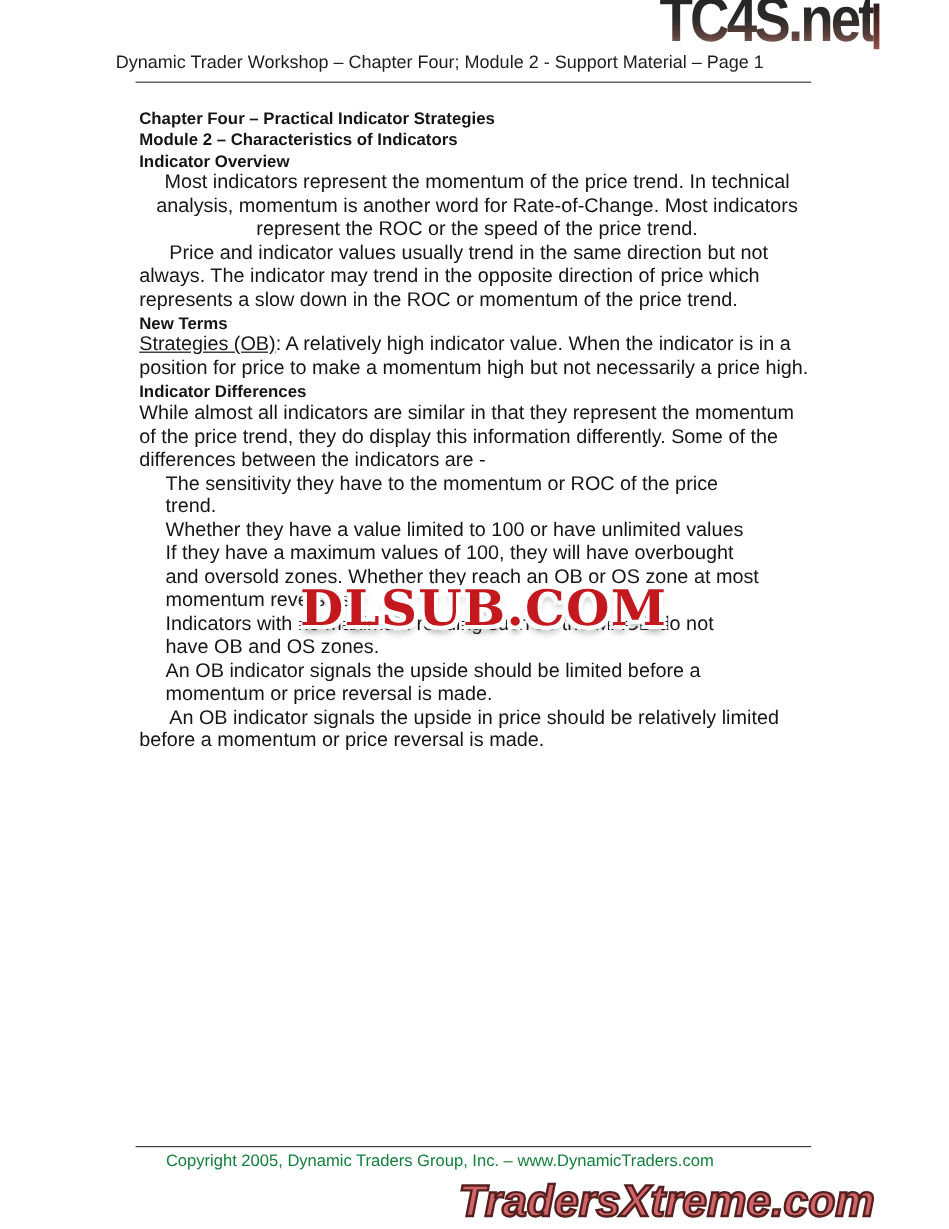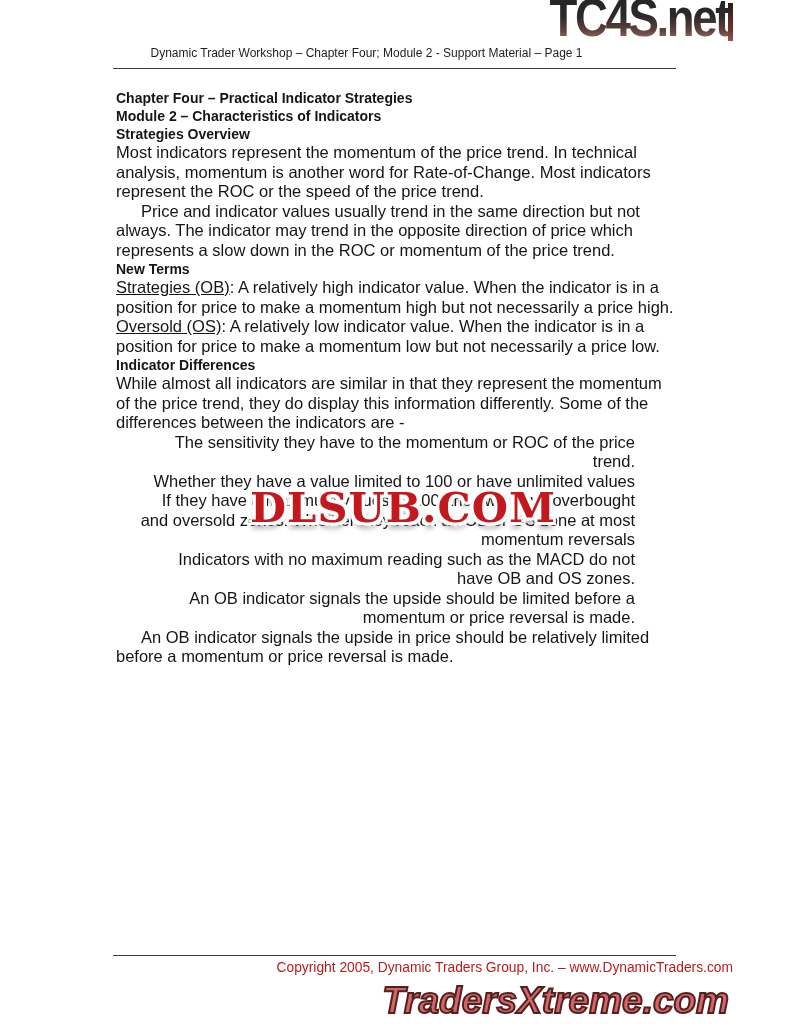--- a/index.html
+++ b/index.html
@@ -28,46 +28,46 @@
       -webkit-background-clip:text;background-clip:text;color:transparent;
     }
   }
   .edge-artifact{
     position:absolute;top:3px;right:0;width:5px;height:38px;
     background:linear-gradient(180deg,#2b1b18 0%,#6e352c 70%,#96544a 100%);
   }
   .header-title{
     position:absolute;top:45px;left:0;right:0;
     text-align:center;
-    font-size:12px;line-height:16px;color:#1d1d1d;
+    font-size:15px;line-height:16px;color:#1d1d1d;
   }
   .header-rule{
     position:absolute;top:68px;left:113px;width:563px;height:0;
     border-top:1.4px solid #3c3c3c;
   }
 
   
   .content{
     position:absolute;top:89px;left:116px;width:563px;
     font-size:16.5px;line-height:19.5px;
   }
   .content div,.content p{margin:0;}
   .hd{font-weight:bold;font-size:14px;line-height:18px;}
   .h-module{margin-top:10px;}
   .h-overview{margin-top:42px;}
-  .p1{margin-top:8px;}
+  .p1{margin-top:8px;text-align:center;}
   .p2{margin-top:9px;text-indent:25px;}
   .h-newterms{margin-top:33px;}
   .p-ob{margin-top:8px;}
   .p-os{margin-top:11px;}
   .term-lead{text-decoration:underline;}
   .h-diff{margin-top:28px;}
   .p-intro{margin-top:15px;}
   .items{padding-left:22px;padding-right:44px;}
-  .item{margin-top:8px;text-align:right;}
+  .item{margin-top:8px;}
   .item-tight{margin-top:7px;}
   .p-close-os{margin-top:35px;text-indent:25px;}
   .p-close-ob{margin-top:8px;text-indent:25px;}
 
   
   .dlsub{
     position:absolute;top:483px;left:250px;
     font-family:"DejaVu Serif", serif;
     font-weight:bold;font-size:40px;line-height:48px;
     letter-spacing:1px;
@@ -81,22 +81,22 @@
     z-index:5;
   }
 
   
   .footer-rule{
     position:absolute;top:955px;left:113px;width:563px;height:0;
     border-top:1.4px solid #3c3c3c;
   }
   .copyright{
     position:absolute;top:960px;left:0;right:0;
-    text-align:right;
-    font-size:13.8px;line-height:16px;color:#b91c1c;
+    text-align:center;
+    font-size:13.8px;line-height:16px;color:#15803d;
   }
   .txtreme-logo{
     position:absolute;top:980px;right:4px;
     font-family:"Liberation Sans", sans-serif;
     font-weight:bold;font-style:italic;
     font-size:37px;line-height:42px;
     color:#d2646a;
     -webkit-text-stroke:2px #54201e;
     white-space:nowrap;
     text-shadow:
@@ -113,27 +113,26 @@
   <div class="tc4s-logo">TC4S.net</div>
   <div class="edge-artifact"></div>
   <div class="header-title">Dynamic Trader Workshop – Chapter Four; Module 2 - Support Material – Page 1</div>
   <div class="header-rule"></div>
 
   <div class="content">
 
     <div class="hd h-chapter">Chapter Four – Practical Indicator Strategies</div>
     <div class="hd h-module">Module 2 – Characteristics of Indicators</div>
 
-    <div class="hd h-overview">Strategies Overview</div>
+    <div class="hd h-overview">Indicator Overview</div>
     <p class="p1">Most indicators represent the momentum of the price trend. In technical analysis, momentum is another word for Rate-of-Change. Most indicators represent the ROC or the speed of the price trend.</p>
     <p class="p2">Price and indicator values usually trend in the same direction but not always. The indicator may trend in the opposite direction of price which represents a slow down in the ROC or momentum of the price trend.</p>
 
     <div class="hd h-newterms">New Terms</div>
     <p class="p-ob"><span class="term-lead">Strategies (OB)</span><span>: A relatively high indicator value. When the indicator is in a position for price to make a momentum high but not necessarily a price high.</span></p>
-    <p class="p-os"><span class="term-lead">Oversold (OS)</span><span>: A relatively low indicator value. When the indicator is in a position for price to make a momentum low but not necessarily a price low.</span></p>
 
     <div class="hd h-diff">Indicator Differences</div>
     <p class="p-intro">While almost all indicators are similar in that they represent the momentum of the price trend, they do display this information differently. Some of the differences between the indicators are -</p>
 
     <div class="items">
       <p class="item">The sensitivity they have to the momentum or ROC of the price trend.</p>
       <p class="item">Whether they have a value limited to 100 or have unlimited values</p>
       <p class="item item-tight">If they have a maximum values of 100, they will have overbought and oversold zones. Whether they reach an OB or OS zone at most momentum reversals</p>
       <p class="item">Indicators with no maximum reading such as the MACD do not have OB and OS zones.</p>
       <p class="item">An OB indicator signals the upside should be limited before a momentum or price reversal is made.</p>

